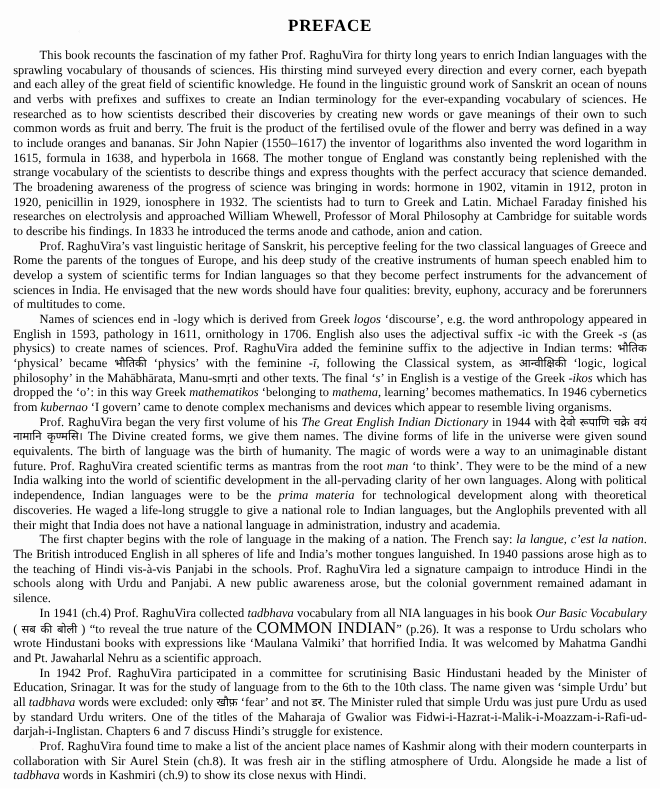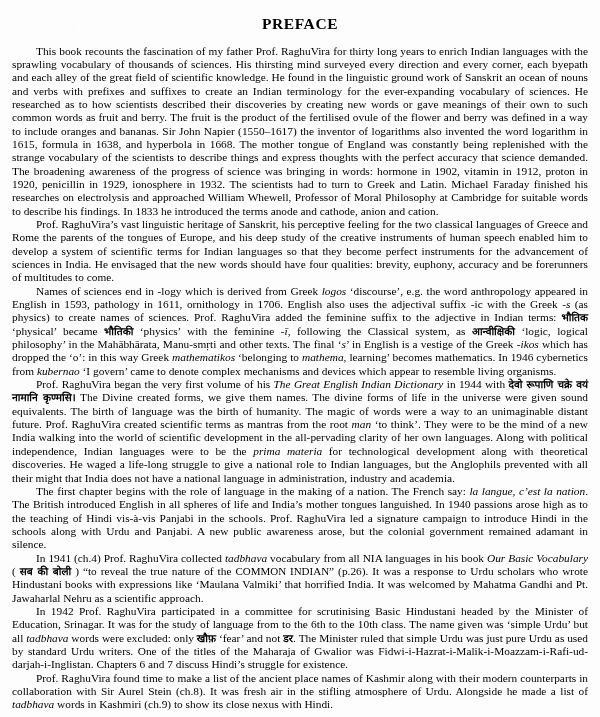--- a/index.html
+++ b/index.html
@@ -44,25 +44,25 @@
     hyphens: none;
   }
   .para {
     margin: 0;
     text-indent: 24px;
     text-align: justify;
   }
   i, .it { }
   .sc {
     font-variant: small-caps;
-    font-size: 11px;
+    font-size: 15px;
   }
   .dev {
     font-family: "DejaVu Sans", sans-serif;
-    font-weight: bold;
+    font-weight: normal;
     font-size: 10.4px;
   }
 </style>
 </head>
 <body>
 
 <div class="page">
 
   <h1 class="page-title">PREFACE</h1>
 

